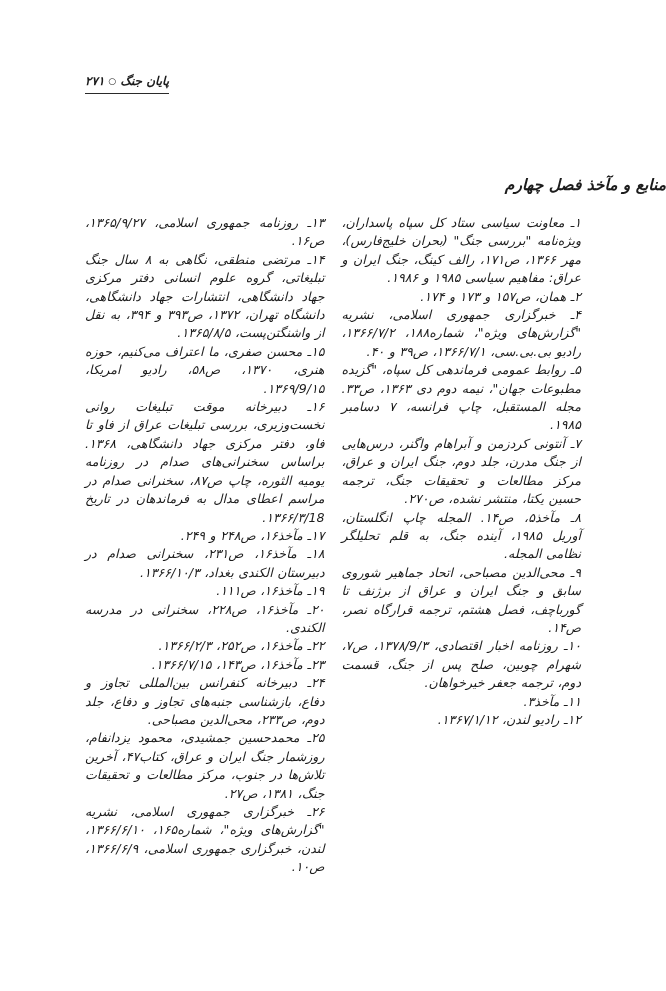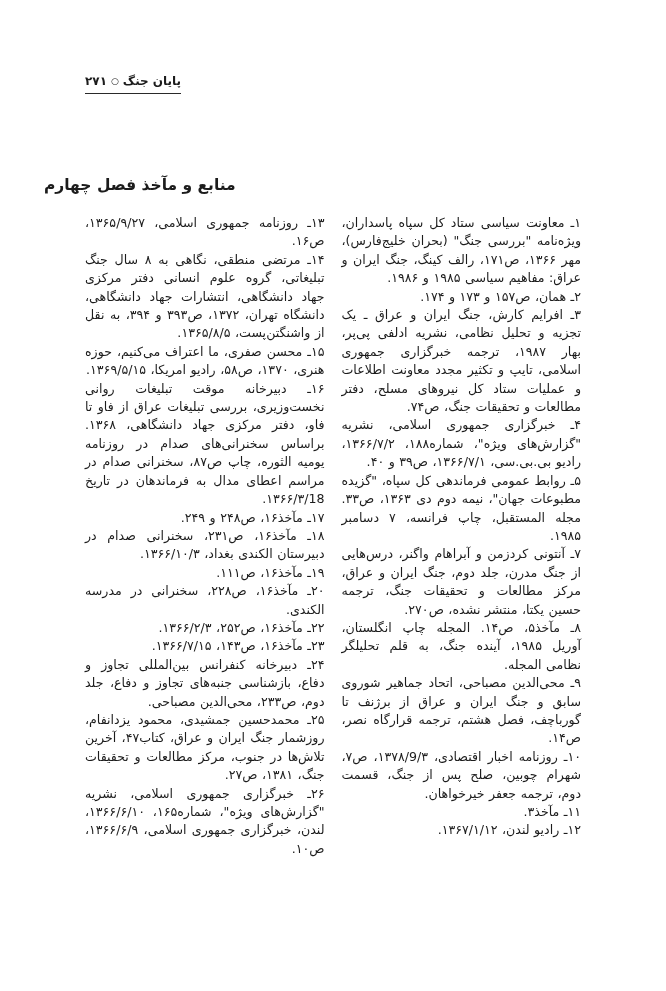--- a/index.html
+++ b/index.html
@@ -9,20 +9,21 @@
   }
   .page {
     position: relative;
     width: 666px;
     height: 991px;
     background: #ffffff;
     overflow: hidden;
     font-family: "DejaVu Sans", sans-serif;
     color: #1c1c1c;
     direction: rtl;
+    font-style: italic;
   }
   .running-head {
     position: absolute;
     top: 74px;
     left: 85px;
     direction: rtl;
     font-weight: bold;
     font-size: 12px;
     padding-bottom: 5px;
     border-bottom: 1.5px solid #2a2a2a;
@@ -33,25 +34,24 @@
     font-size: 9px;
     padding: 0 4px;
     vertical-align: 1px;
     font-weight: normal;
   }
   .chapter-title {
     position: absolute;
     top: 176px;
     left: 0;
     right: 0;
-    text-align: left;
+    text-align: right;
     font-weight: bold;
     font-size: 15.5px;
     direction: rtl;
-    margin-left: 44px;
   }
   .columns {
     position: absolute;
     top: 214px;
     right: 85px;
     width: 496px;
     display: flex;
     direction: rtl;
     gap: 17px;
   }
@@ -78,35 +78,34 @@
     <span>پایان جنگ</span><span class="sep">○</span><span>۲۷۱</span>
   </div>
 
   <div class="chapter-title">منابع و مآخذ فصل چهارم</div>
 
   <div class="columns">
 
     <div class="col">
       <p class="ref">۱ـ معاونت سیاسی ستاد کل سپاه پاسداران، ویژه‌نامه "بررسی جنگ" (بحران خلیج‌فارس)، مهر ۱۳۶۶، ص۱۷۱، رالف کینگ، جنگ ایران و عراق: مفاهیم سیاسی ۱۹۸۵ و ۱۹۸۶.</p>
       <p class="ref">۲ـ همان، ص۱۵۷ و ۱۷۳ و ۱۷۴.</p>
-      <p class="ref">۳ـ افرایم کارش، جنگ ایران و عراق ـ یک تجزیه و تحلیل نظامی، نشریه ادلفی پی‌پر، بهار ۱۹۸۷، ترجمه خبرگزاری جمهوری اسلامی، تایپ و تکثیر مجدد معاونت اطلاعات و عملیات ستاد کل نیروهای مسلح، دفتر مطالعات و تحقیقات جنگ، ص۷۴.</p>
       <p class="ref">۴ـ خبرگزاری جمهوری اسلامی، نشریه "گزارش‌های ویژه"، شماره۱۸۸، ۱۳۶۶/۷/۲، رادیو بی.بی.سی، ۱۳۶۶/۷/۱، ص۳۹ و ۴۰.</p>
       <p class="ref">۵ـ روابط عمومی فرماندهی کل سپاه، "گزیده مطبوعات جهان"، نیمه دوم دی ۱۳۶۳، ص۳۳. مجله المستقبل، چاپ فرانسه، ۷ دسامبر ۱۹۸۵.</p>
       <p class="ref">۷ـ آنتونی کردزمن و آبراهام واگنر، درس‌هایی از جنگ مدرن، جلد دوم، جنگ ایران و عراق، مرکز مطالعات و تحقیقات جنگ، ترجمه حسین یکتا، منتشر نشده، ص۲۷۰.</p>
       <p class="ref">۸ـ مآخذ۵، ص۱۴. المجله چاپ انگلستان، آوریل ۱۹۸۵، آینده جنگ، به قلم تحلیلگر نظامی المجله.</p>
       <p class="ref">۹ـ محی‌الدین مصباحی، اتحاد جماهیر شوروی سابق و جنگ ایران و عراق از برژنف تا گورباچف، فصل هشتم، ترجمه قرارگاه نصر، ص۱۴.</p>
       <p class="ref">۱۰ـ روزنامه اخبار اقتصادی، ۱۳۷۸/9/۳، ص۷، شهرام چوبین، صلح پس از جنگ، قسمت دوم، ترجمه جعفر خیرخواهان.</p>
       <p class="ref">۱۱ـ مآخذ۳.</p>
       <p class="ref">۱۲ـ رادیو لندن، ۱۳۶۷/۱/۱۲.</p>
     </div>
 
     <div class="col">
       <p class="ref">۱۳ـ روزنامه جمهوری اسلامی، ۱۳۶۵/۹/۲۷، ص۱۶.</p>
       <p class="ref">۱۴ـ مرتضی منطقی، نگاهی به ۸ سال جنگ تبلیغاتی، گروه علوم انسانی دفتر مرکزی جهاد دانشگاهی، انتشارات جهاد دانشگاهی، دانشگاه تهران، ۱۳۷۲، ص۳۹۳ و ۳۹۴، به نقل از واشنگتن‌پست، ۱۳۶۵/۸/۵.</p>
-      <p class="ref">۱۵ـ محسن صفری، ما اعتراف می‌کنیم، حوزه هنری، ۱۳۷۰، ص۵۸، رادیو امریکا، ۱۳۶۹/۵/۱۵.</p>
+      <p class="ref">۱۵ـ محسن صفری، ما اعتراف می‌کنیم، حوزه هنری، ۱۳۷۰، ص۵۸، رادیو امریکا، ۱۳۶۹/9/۱۵.</p>
       <p class="ref">۱۶ـ دبیرخانه موقت تبلیغات روانی نخست‌وزیری، بررسی تبلیغات عراق از فاو تا فاو، دفتر مرکزی جهاد دانشگاهی، ۱۳۶۸. براساس سخنرانی‌های صدام در روزنامه یومیه الثوره، چاپ ص۸۷، سخنرانی صدام در مراسم اعطای مدال به فرماندهان در تاریخ ۱۳۶۶/۳/18.</p>
       <p class="ref">۱۷ـ مآخذ۱۶، ص۲۴۸ و ۲۴۹.</p>
       <p class="ref">۱۸ـ مآخذ۱۶، ص۲۳۱، سخنرانی صدام در دبیرستان الکندی بغداد، ۱۳۶۶/۱۰/۳.</p>
       <p class="ref">۱۹ـ مآخذ۱۶، ص۱۱۱.</p>
       <p class="ref">۲۰ـ مآخذ۱۶، ص۲۲۸، سخنرانی در مدرسه الکندی.</p>
       <p class="ref">۲۲ـ مآخذ۱۶، ص۲۵۲، ۱۳۶۶/۲/۳.</p>
       <p class="ref">۲۳ـ مآخذ۱۶، ص۱۴۳، ۱۳۶۶/۷/۱۵.</p>
       <p class="ref">۲۴ـ دبیرخانه کنفرانس بین‌المللی تجاوز و دفاع، بازشناسی جنبه‌های تجاوز و دفاع، جلد دوم، ص۲۳۳، محی‌الدین مصباحی.</p>
       <p class="ref">۲۵ـ محمدحسین جمشیدی، محمود یزدانفام، روزشمار جنگ ایران و عراق، کتاب۴۷، آخرین تلاش‌ها در جنوب، مرکز مطالعات و تحقیقات جنگ، ۱۳۸۱، ص۲۷.</p>
       <p class="ref">۲۶ـ خبرگزاری جمهوری اسلامی، نشریه "گزارش‌های ویژه"، شماره۱۶۵، ۱۳۶۶/۶/۱۰، لندن، خبرگزاری جمهوری اسلامی، ۱۳۶۶/۶/۹، ص۱۰.</p>

